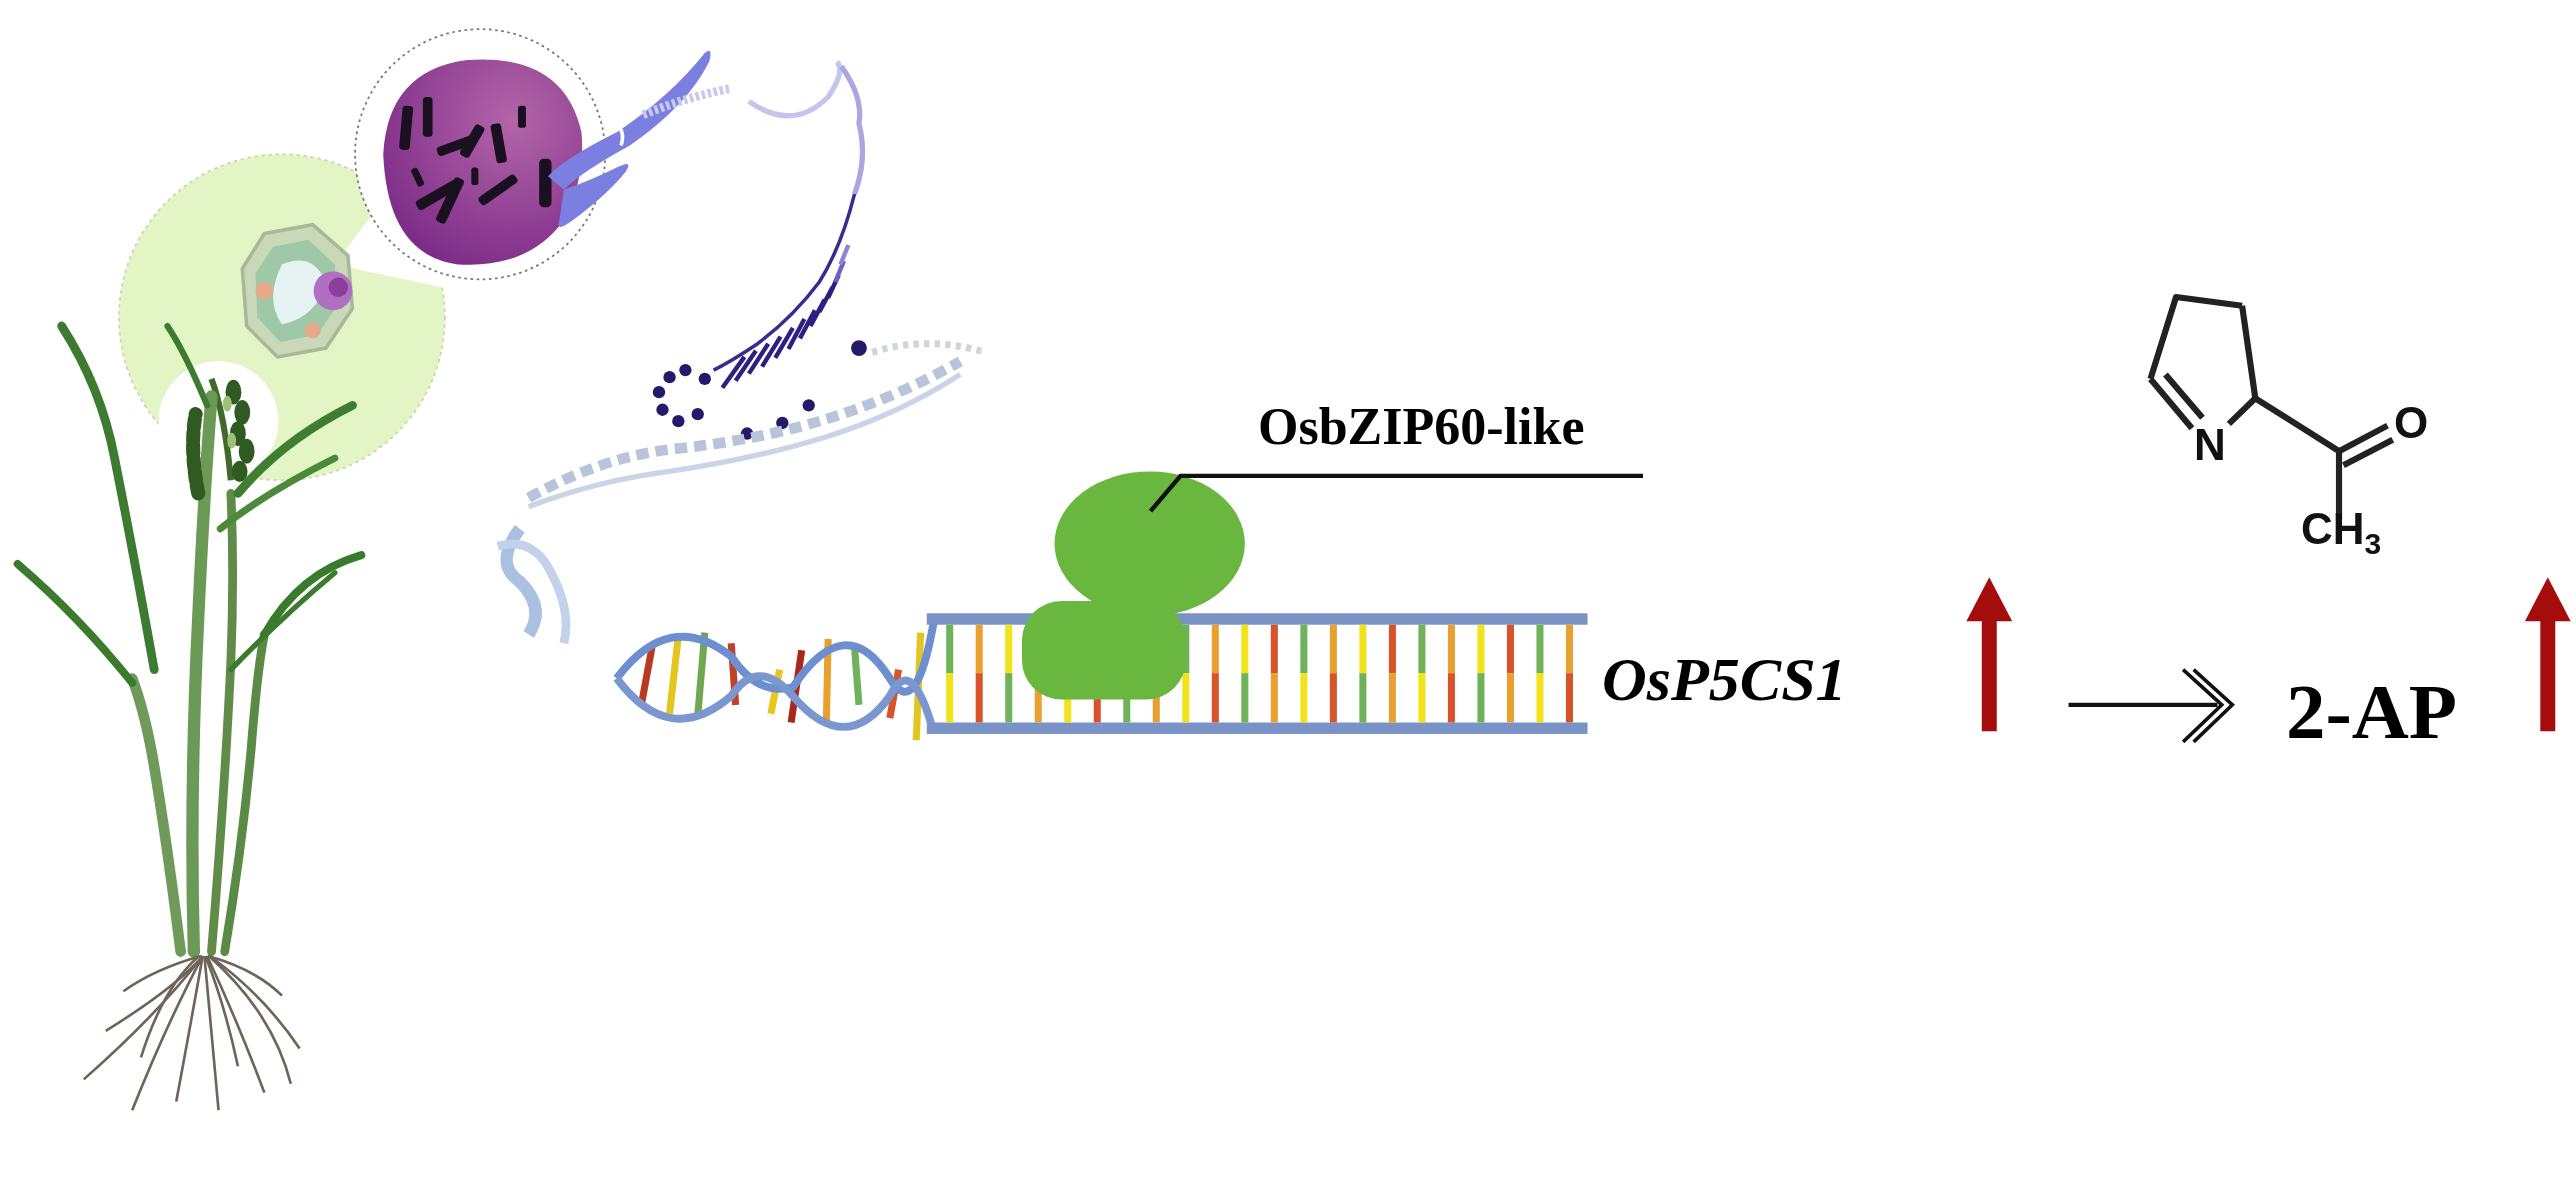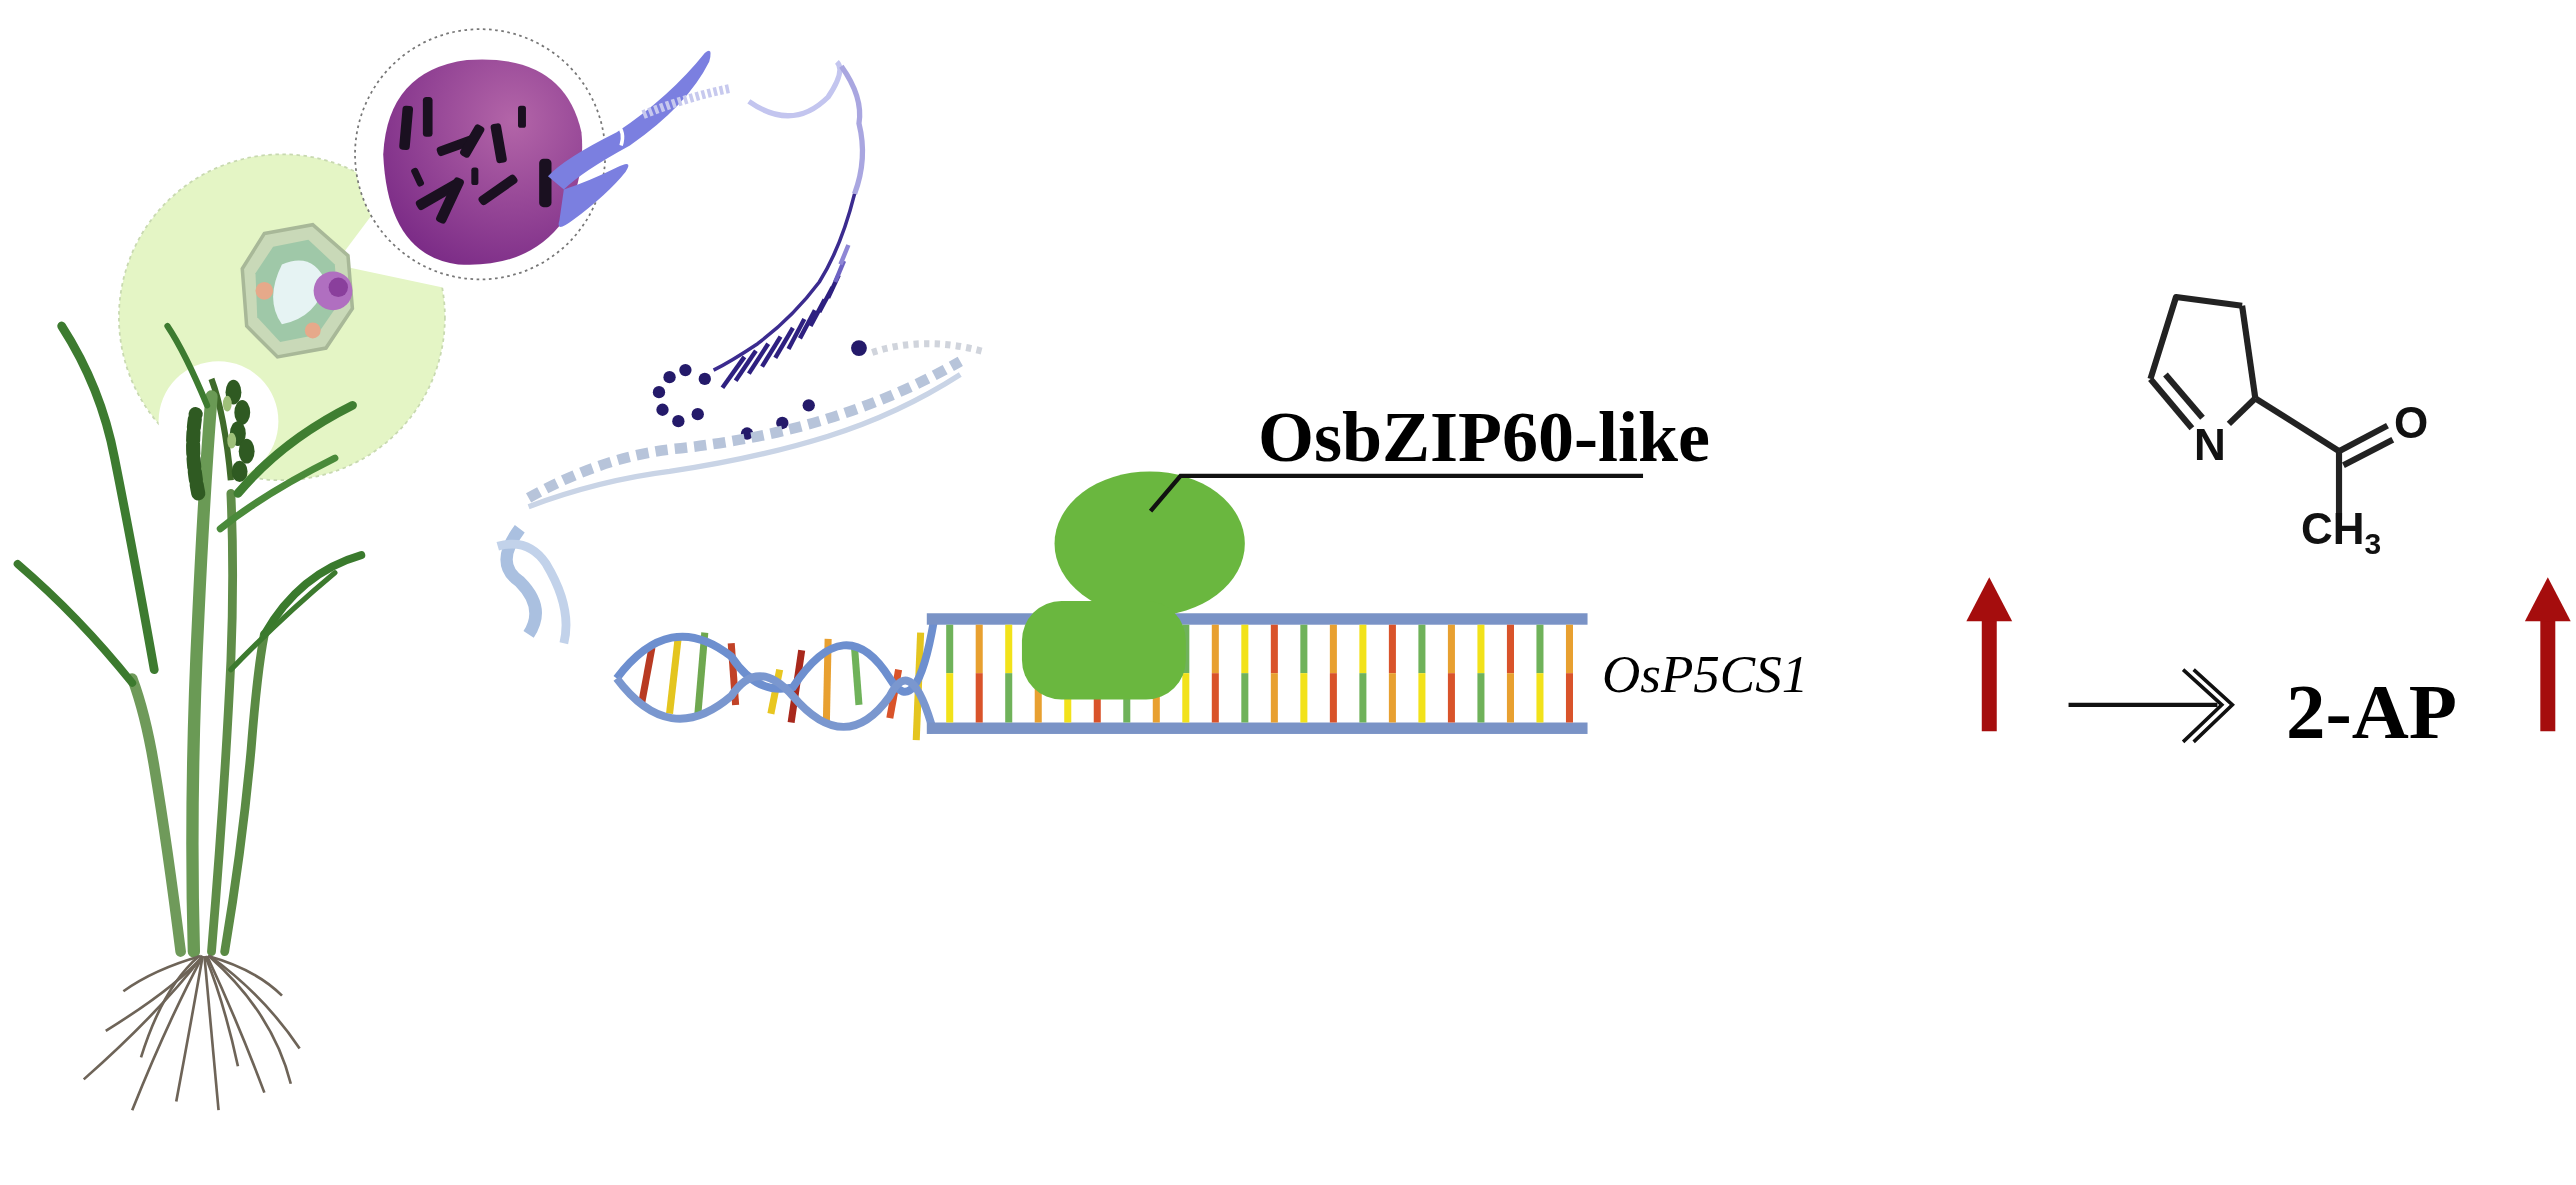--- a/index.html
+++ b/index.html
@@ -1,20 +1,20 @@
 <!DOCTYPE html>
 <html style="font-size:14px"><head>
 <meta charset="utf-8">
 <style>
   html, body { margin:0; padding:0; background:#ffffff; }
   body { width:2576px; height:1186px; position:relative; overflow:hidden; font-family:"Liberation Serif", serif; }
   .layer { position:absolute; left:0; top:0; }
   .label { position:absolute; color:#000; white-space:nowrap; line-height:1; }
-  .protein-label { font-weight:bold; font-size:72px; }
-  .gene-label { font-weight:normal; font-style:italic; font-size:53px; }
+  .protein-label { font-weight:bold; font-size:52px; }
+  .gene-label { font-weight:bold; font-style:italic; font-size:62px; }
   .product-label { font-weight:bold; font-size:79px; }
   .chem { font-family:"Liberation Sans", sans-serif; font-weight:bold; color:#111; position:absolute; line-height:1; }
 </style>
 </head>
 <body>
 
 <svg class="layer" width="2576" height="1186" viewBox="0 0 2924 1346">
   <defs>
     <radialGradient id="nucGrad" cx="0.65" cy="0.3" r="0.8">
       <stop offset="0" stop-color="#b365a8"></stop>

